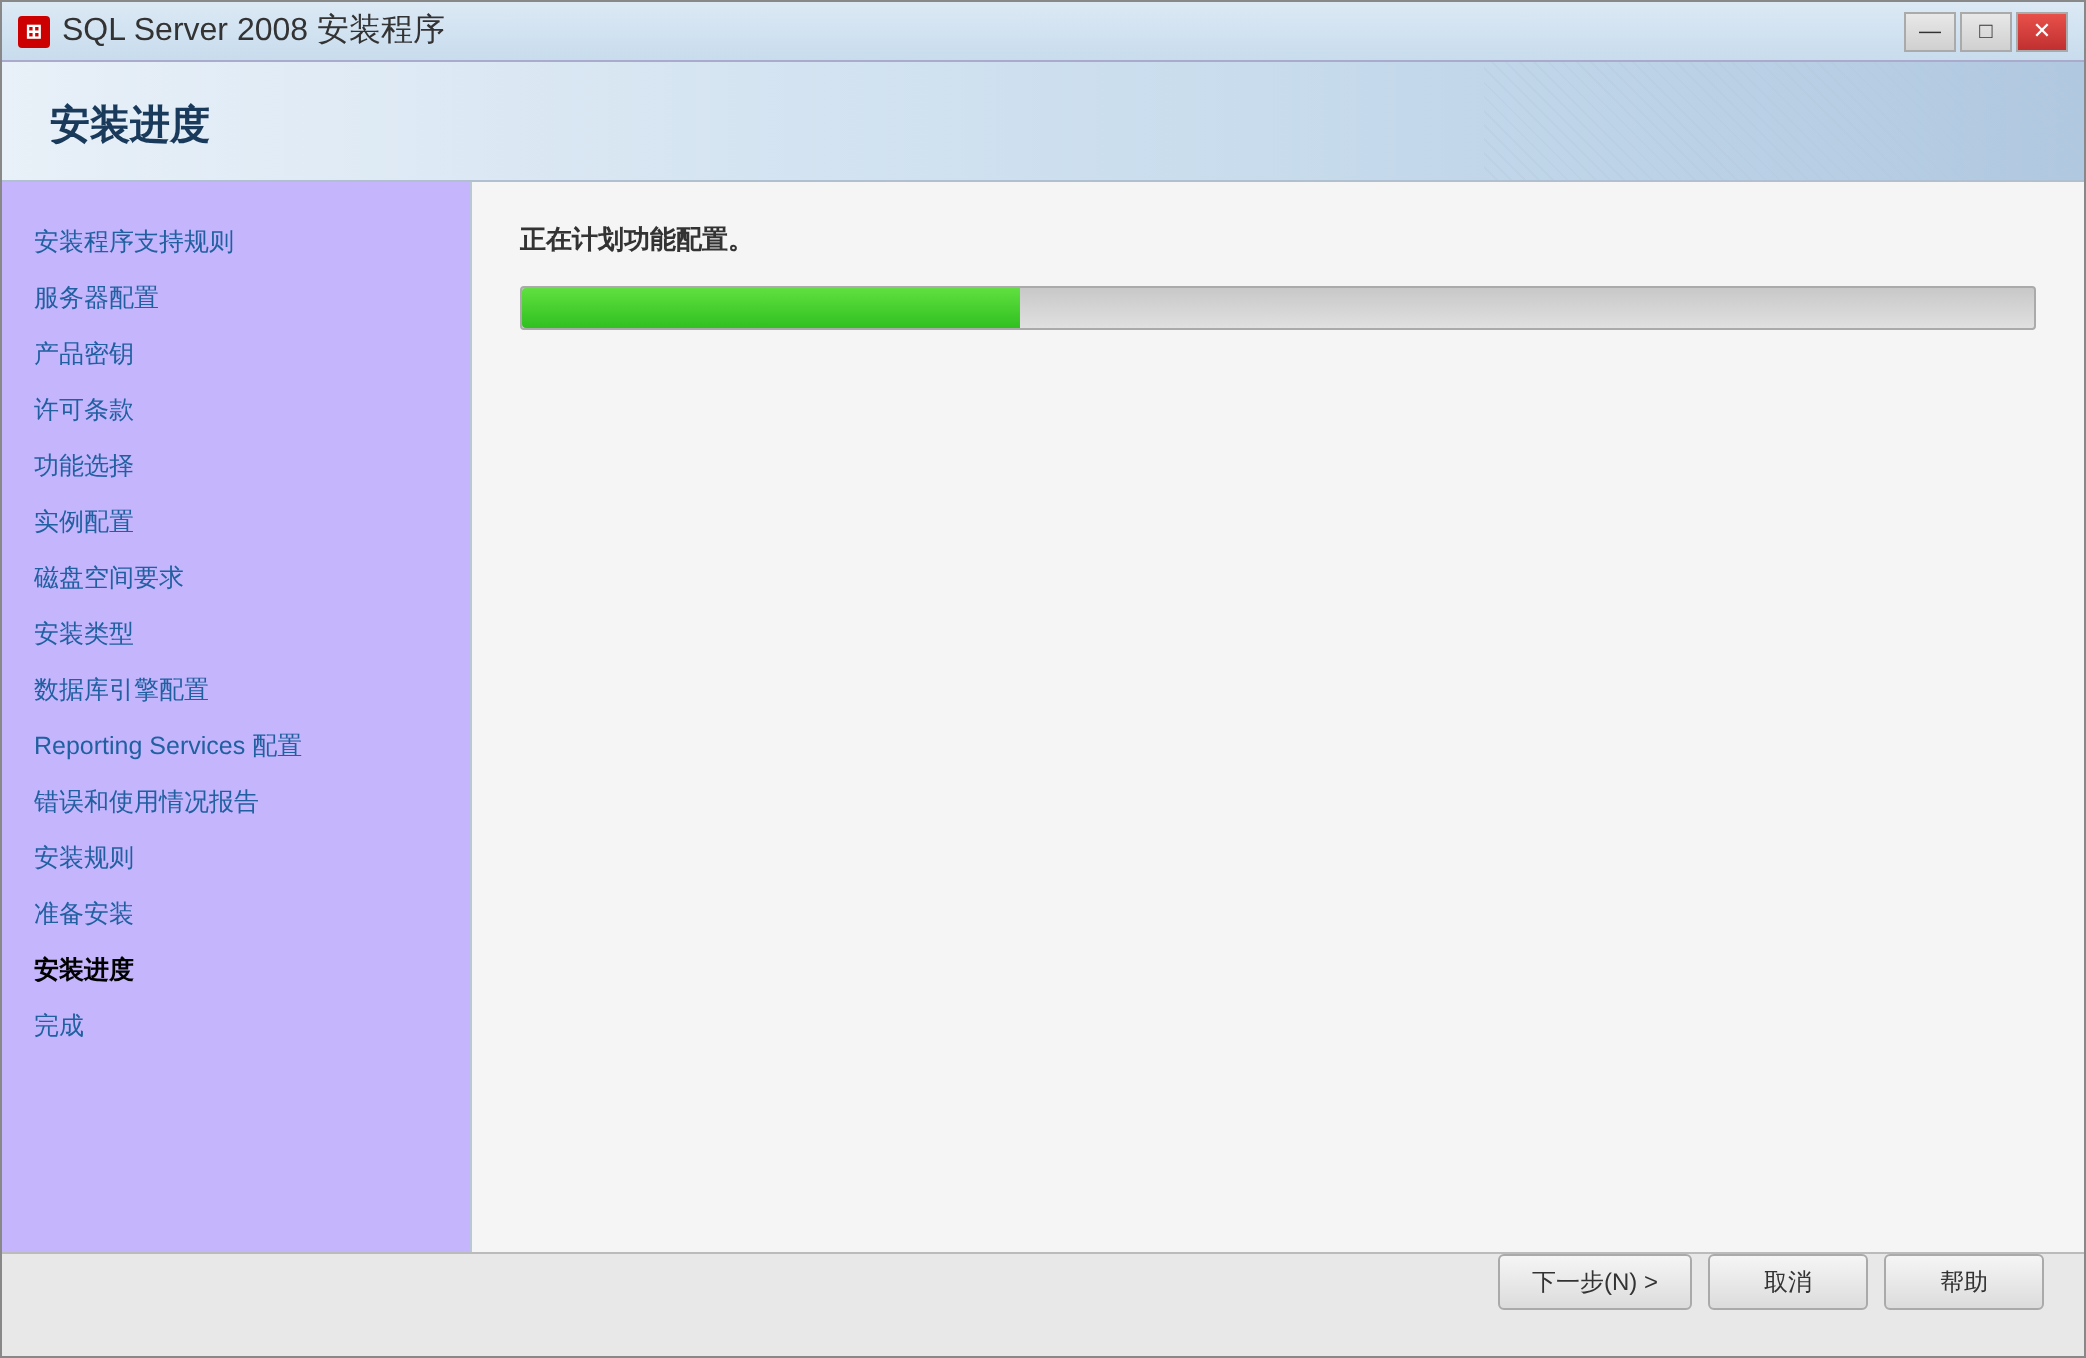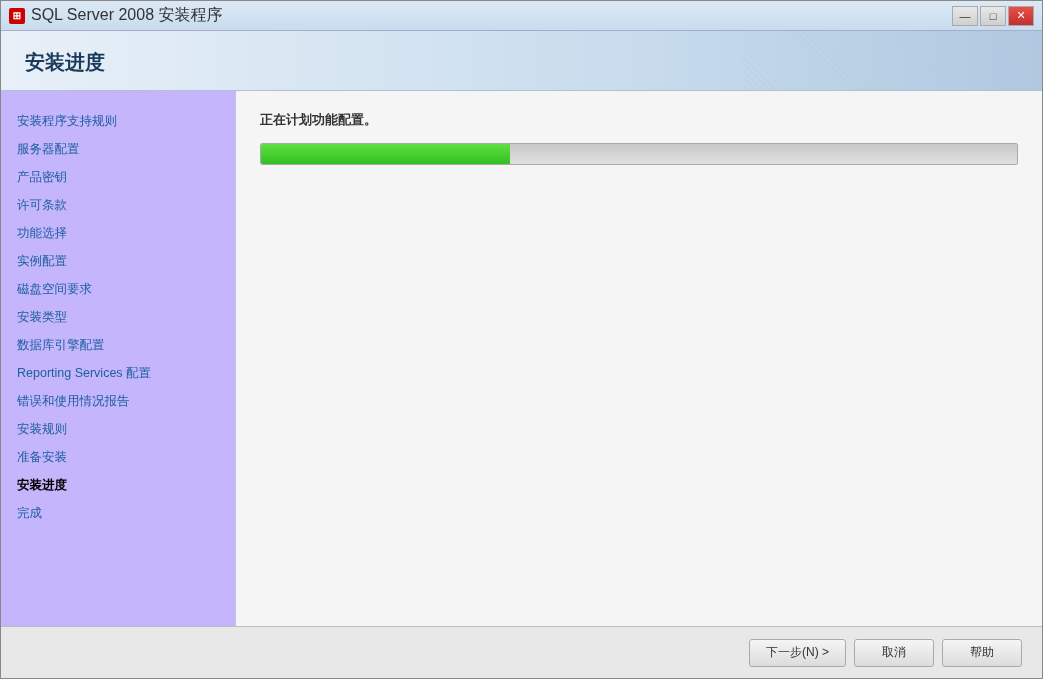--- a/index.html
+++ b/index.html
@@ -161,21 +161,21 @@
       background: linear-gradient(to bottom, #60e040, #30c020);
       border-radius: 2px 0 0 2px;
       transition: width 0.3s;
     }
 
     .footer {
       height: 52px;
       background: #e8e8e8;
       border-top: 1px solid #bbb;
       display: flex;
-      align-items: center;
+      align-items: flex-start;
       justify-content: flex-end;
       padding: 0 20px;
       gap: 8px;
       flex-shrink: 0;
     }
 
     .btn {
       height: 28px;
       padding: 0 16px;
       border: 1px solid #aaa;

